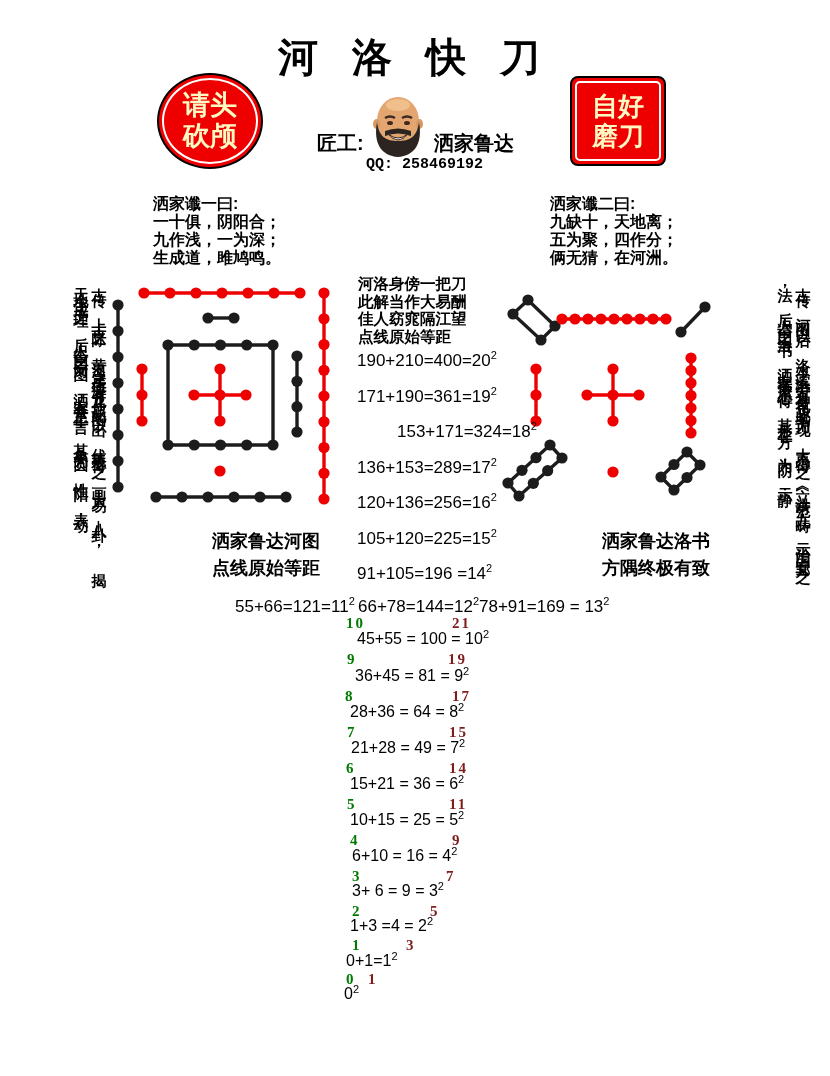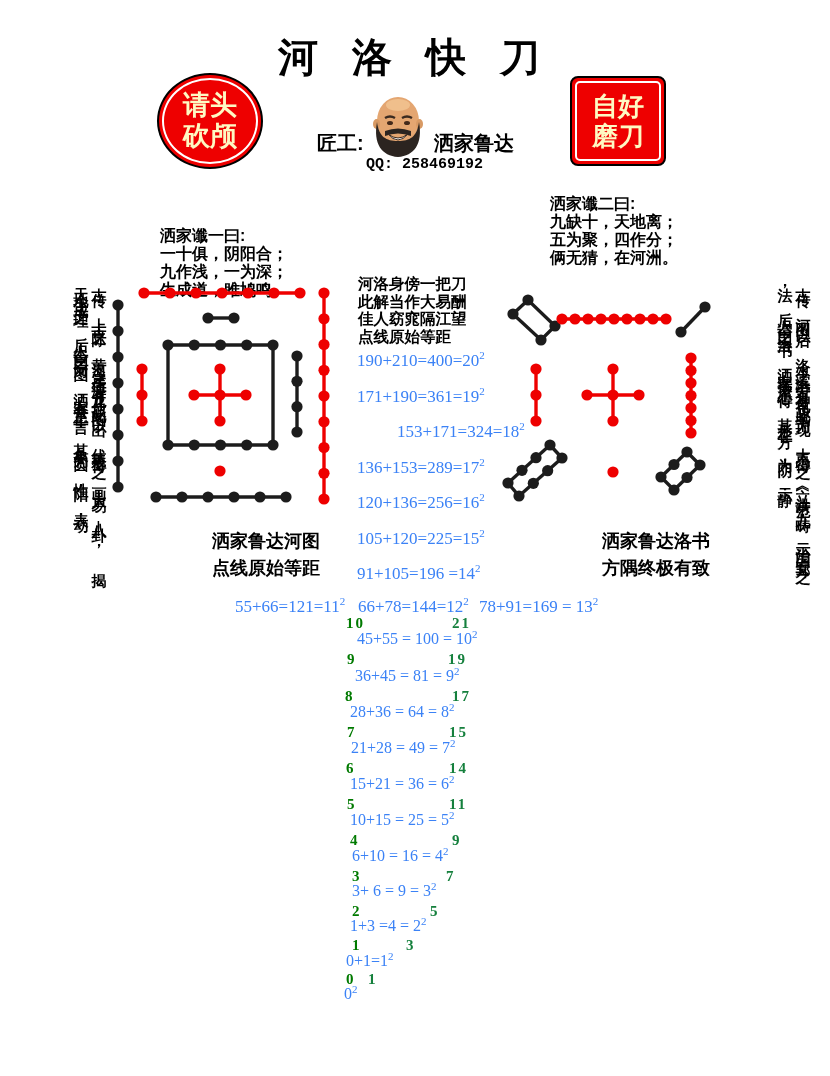--- a/index.html
+++ b/index.html
@@ -23,28 +23,28 @@
   .byline-name{left:434px;top:130px;font-size:20px;font-weight:bold;}
   .qq{left:366px;top:156px;font-size:15px;font-weight:bold;font-family:"Liberation Mono","DejaVu Sans Mono",monospace;}
   
   .verse{position:absolute;font-size:16px;font-weight:bold;line-height:18px;white-space:nowrap;}
   
   .vtext{position:absolute;writing-mode:vertical-rl;font-weight:bold;
          font-size:15px;line-height:18px;letter-spacing:5px;height:292px;width:100px;}
   
   .poem{position:absolute;left:358px;top:267px;font-size:15.5px;font-weight:bold;line-height:17.5px;white-space:nowrap;margin-top:8px;}
   
-  .eq{position:absolute;font-family:Liberation Serif, serif;
-      font-size:17px;color:#3b82f6;white-space:nowrap;}
+  .eq{position:absolute;font-family:Liberation Sans, sans-serif;
+      font-size:17px;color:#000000;white-space:nowrap;}
   .eq sup{font-size:11px;line-height:0;}
   .eq-small{font-size:16px;}
   .cnum{position:absolute;font-family:"Liberation Serif","DejaVu Serif",serif;
         font-weight:bold;font-size:15px;letter-spacing:2px;white-space:nowrap;}
   .green{color:#007a00;}
-  .rednum{color:#15803d;}
+  .rednum{color:#7f1d1d;}
   
   .caption{position:absolute;font-size:18px;font-weight:bold;line-height:27px;text-align:right;white-space:nowrap;}
 </style>
 </head>
 <body>
 
 <div class="page">
 
   <div class="title">河 洛 快 刀</div>
 
@@ -70,21 +70,21 @@
     <path d="M19 39 Q 32 34 45 39 L 45 44 Q 32 39 19 44 Z" fill="#2b2420"></path>
     <path d="M22 42 Q 32 50 42 42 Q 32 54 22 42 Z" fill="#ffffff" stroke="#3a2a20" stroke-width="1"></path>
     <ellipse cx="24" cy="31" rx="3" ry="2" fill="#43291a"></ellipse>
     <ellipse cx="41" cy="31" rx="3" ry="2" fill="#43291a"></ellipse>
     <path d="M19 26 Q 24 23 29 26" stroke="#3a2a20" stroke-width="2.4" fill="none"></path>
     <path d="M36 26 Q 41 23 46 26" stroke="#3a2a20" stroke-width="2.4" fill="none"></path>
   </svg>
   <div class="abs byline-name">洒家鲁达</div>
   <div class="abs qq">QQ: 258469192</div>
 
-  <div class="verse" style="left:160px;top:195px;margin-top:32px;">
+  <div class="verse" style="left:153px;top:195px;">
     <div>洒家谶一曰:</div>
     <div>一十俱，阴阳合；</div>
     <div>九作浅，一为深；</div>
     <div>生成道，雎鸠鸣。</div>
   </div>
 
   <div class="verse" style="left:550px;top:195px;">
     <div>洒家谶二曰:</div>
     <div>九缺十，天地离；</div>
     <div>五为聚，四作分；</div>

